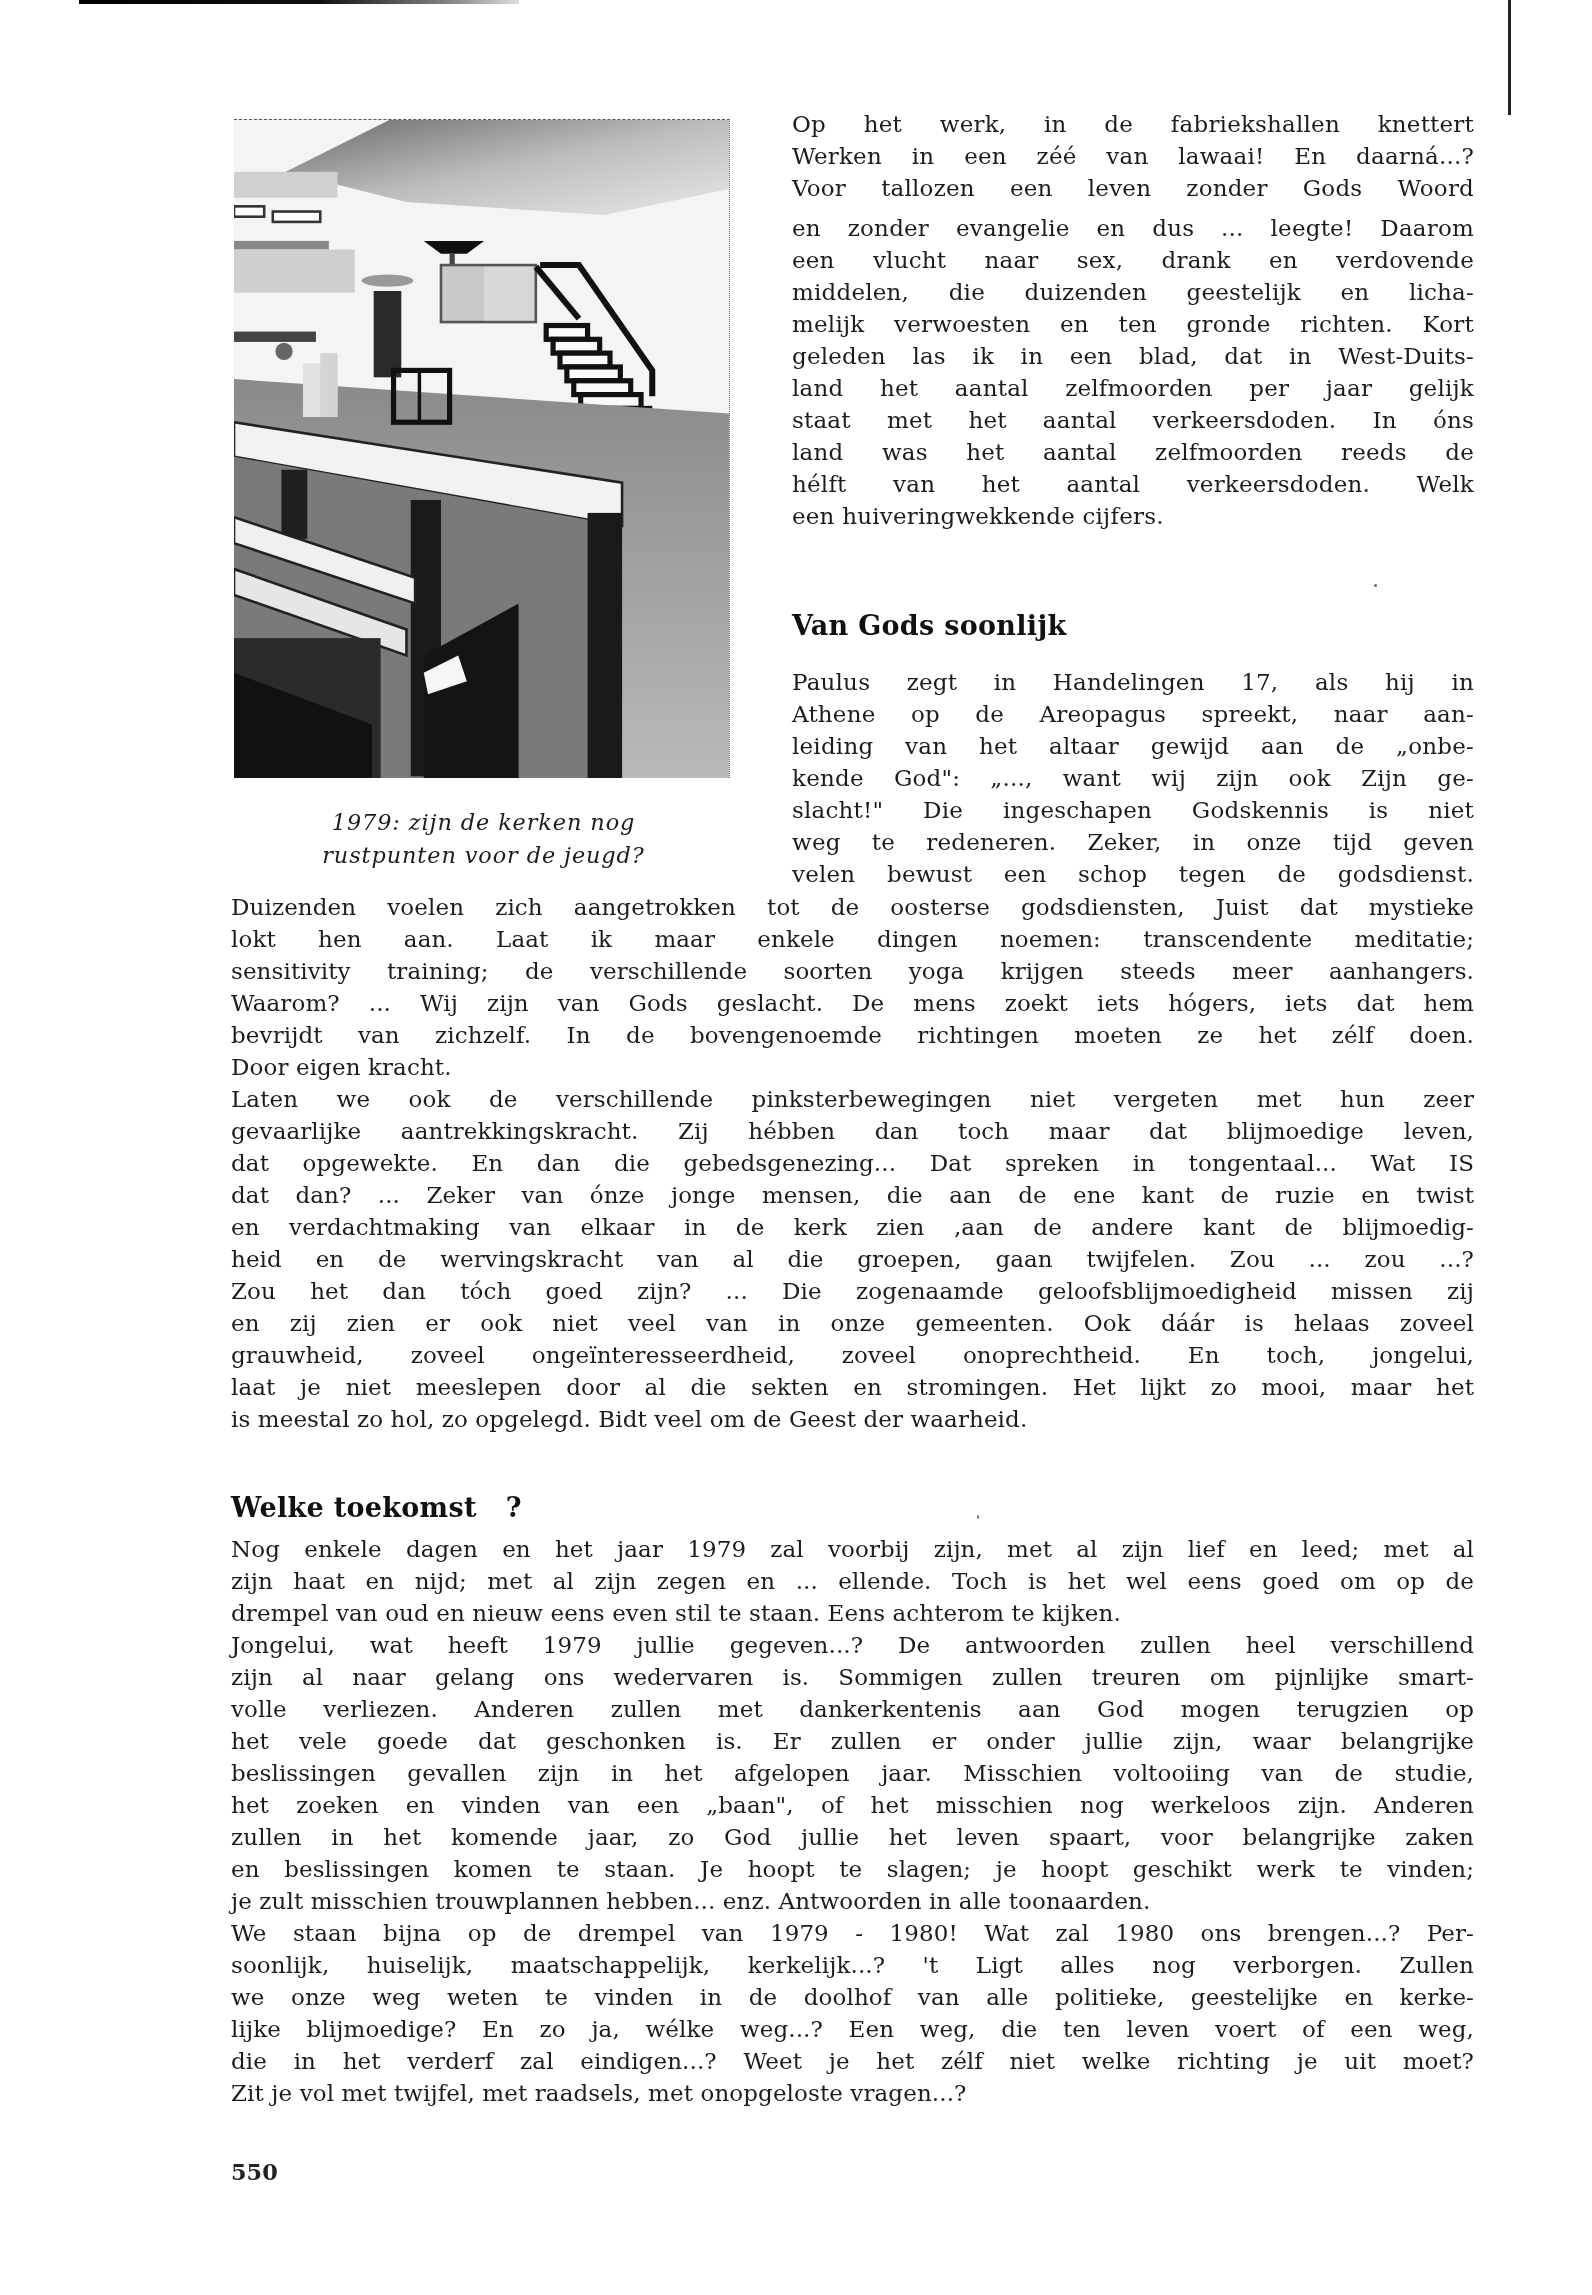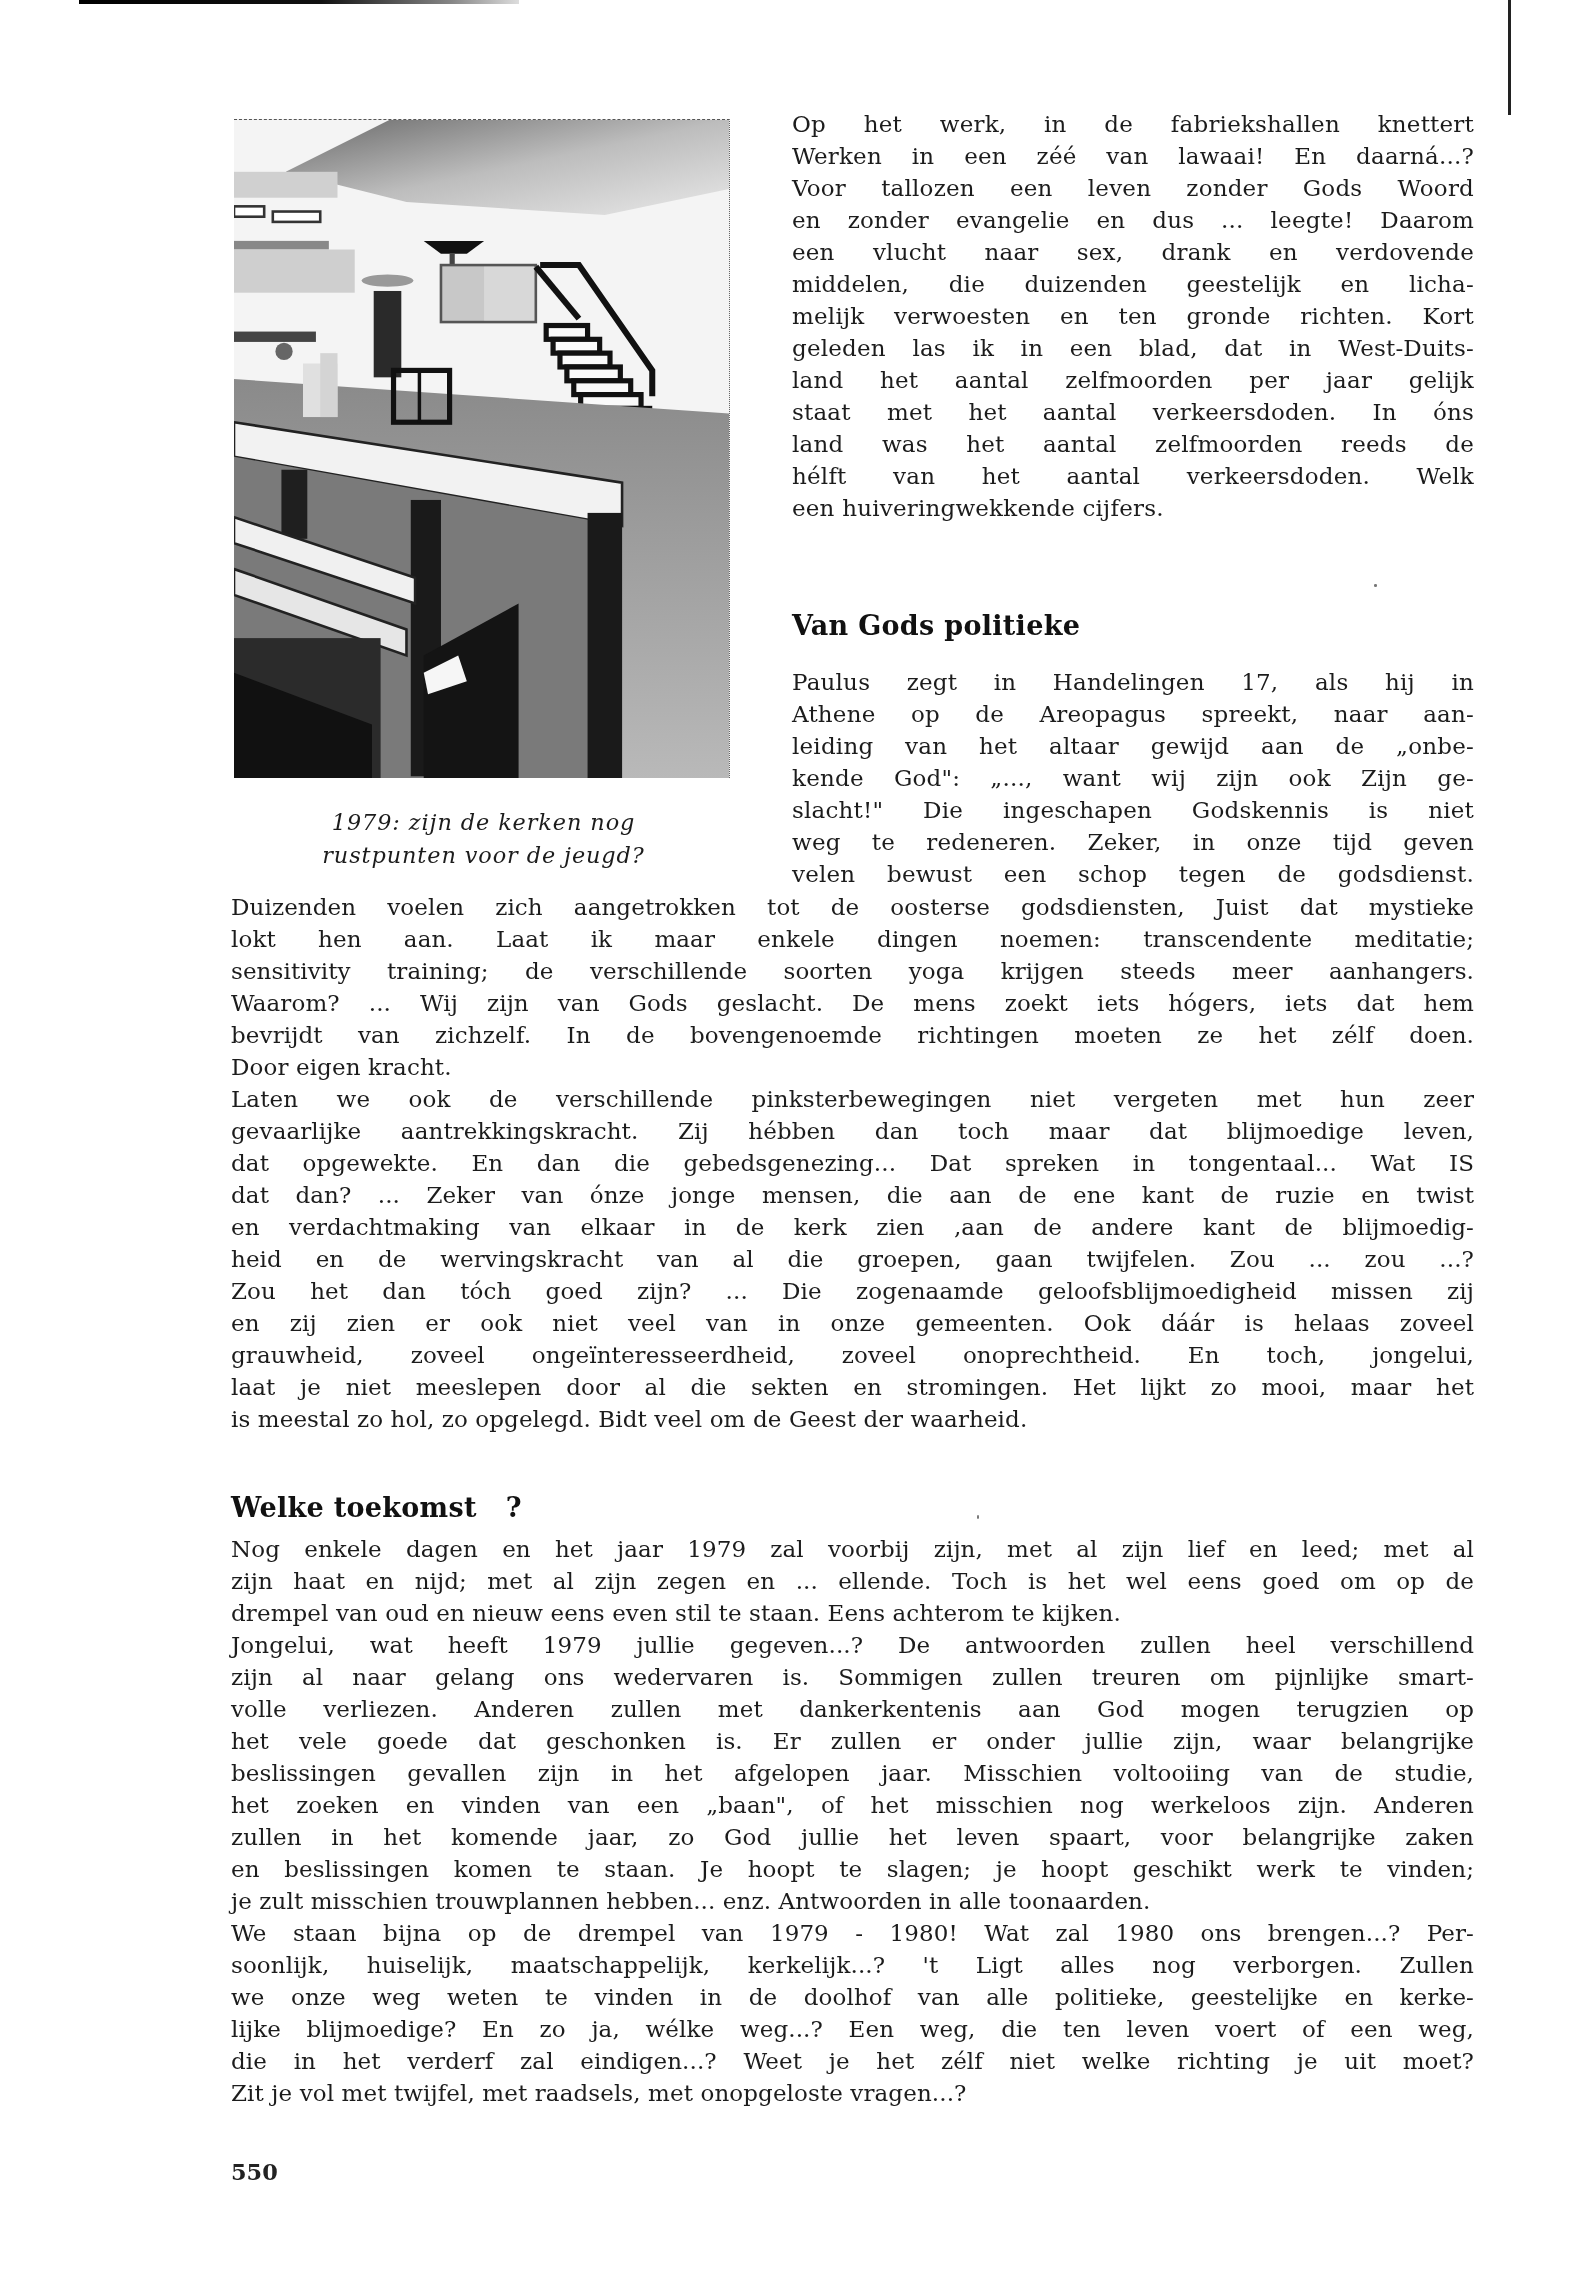--- a/index.html
+++ b/index.html
@@ -129,35 +129,35 @@
 
 <div class="caption">
   <span class="cap-line" style="display:block">1979: zijn de kerken nog</span>
   <span class="cap-line" style="display:block">rustpunten voor de jeugd?</span>
 </div>
 
 <div class="col-right" style="top:108px;">
   <span class="line" style="display: block;">Op het werk, in de fabriekshallen knettert</span>
   <span class="line" style="display: block;">Werken in een zéé van lawaai! En daarná...?</span>
   <span class="line" style="display: block;">Voor tallozen een leven zonder Gods Woord</span>
-  <span class="line" style="display: block;">en zonder evangelie en dus ... leegte! Daarom</span>
+  <span class="line" style="display: block; margin-top: 8px;">en zonder evangelie en dus ... leegte! Daarom</span>
   <span class="line" style="display: block;">een vlucht naar sex, drank en verdovende</span>
   <span class="line" style="display: block;">middelen, die duizenden geestelijk en licha-</span>
   <span class="line" style="display: block;">melijk verwoesten en ten gronde richten. Kort</span>
   <span class="line" style="display: block;">geleden las ik in een blad, dat in West-Duits-</span>
   <span class="line" style="display: block;">land het aantal zelfmoorden per jaar gelijk</span>
   <span class="line" style="display: block;">staat met het aantal verkeersdoden. In óns</span>
   <span class="line" style="display: block;">land was het aantal zelfmoorden reeds de</span>
   <span class="line" style="display: block;">hélft van het aantal verkeersdoden. Welk</span>
   <span class="line last" style="display: block;">een huiveringwekkende cijfers.</span>
 </div>
 
 <div class="speck" style="left:1374px; top:584px;"></div>
 
-<div class="heading" style="left:792px; top:608px;">Van Gods politieke</div>
+<div class="heading" style="left:792px; top:608px;">Van Gods soonlijk</div>
 
 <div class="col-right" style="top:666px;">
   <span class="line" style="display: block;">Paulus zegt in Handelingen 17, als hij in</span>
   <span class="line" style="display: block;">Athene op de Areopagus spreekt, naar aan-</span>
   <span class="line" style="display: block;">leiding van het altaar gewijd aan de „onbe-</span>
   <span class="line" style="display: block;">kende God": „..., want wij zijn ook Zijn ge-</span>
   <span class="line" style="display: block;">slacht!" Die ingeschapen Godskennis is niet</span>
   <span class="line" style="display: block;">weg te redeneren. Zeker, in onze tijd geven</span>
   <span class="line" style="display: block;">velen bewust een schop tegen de godsdienst.</span>
 </div>

